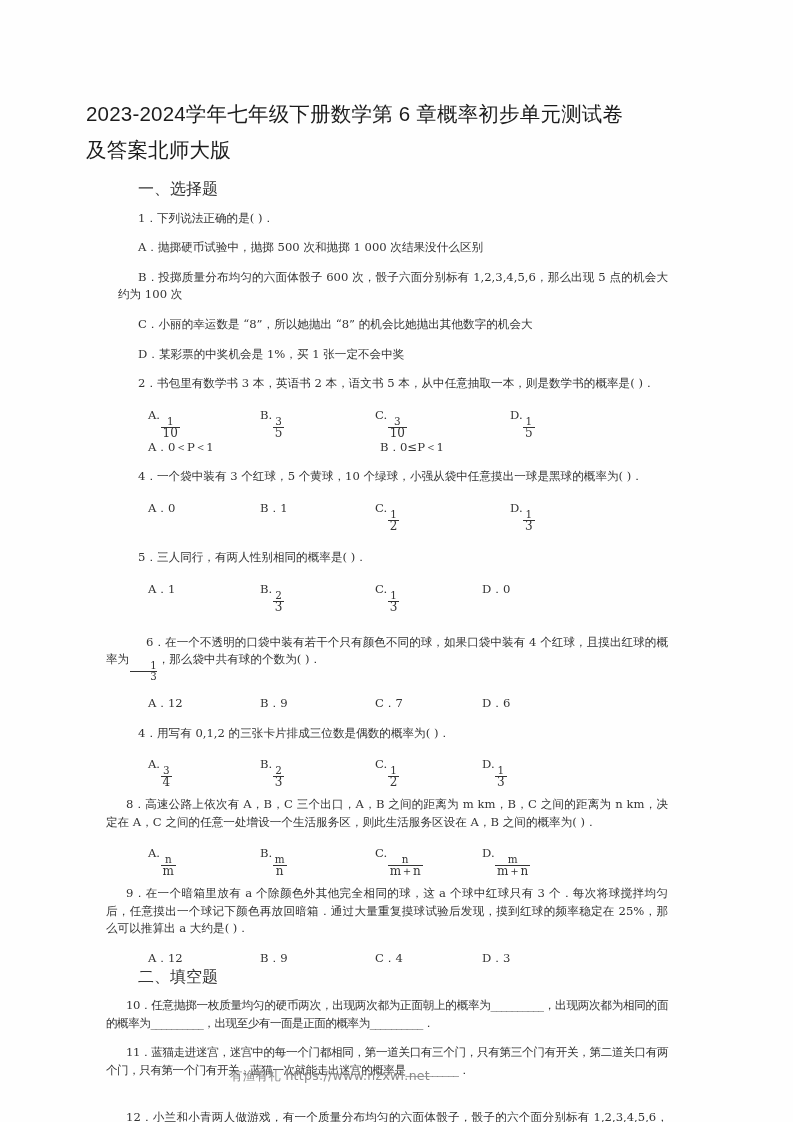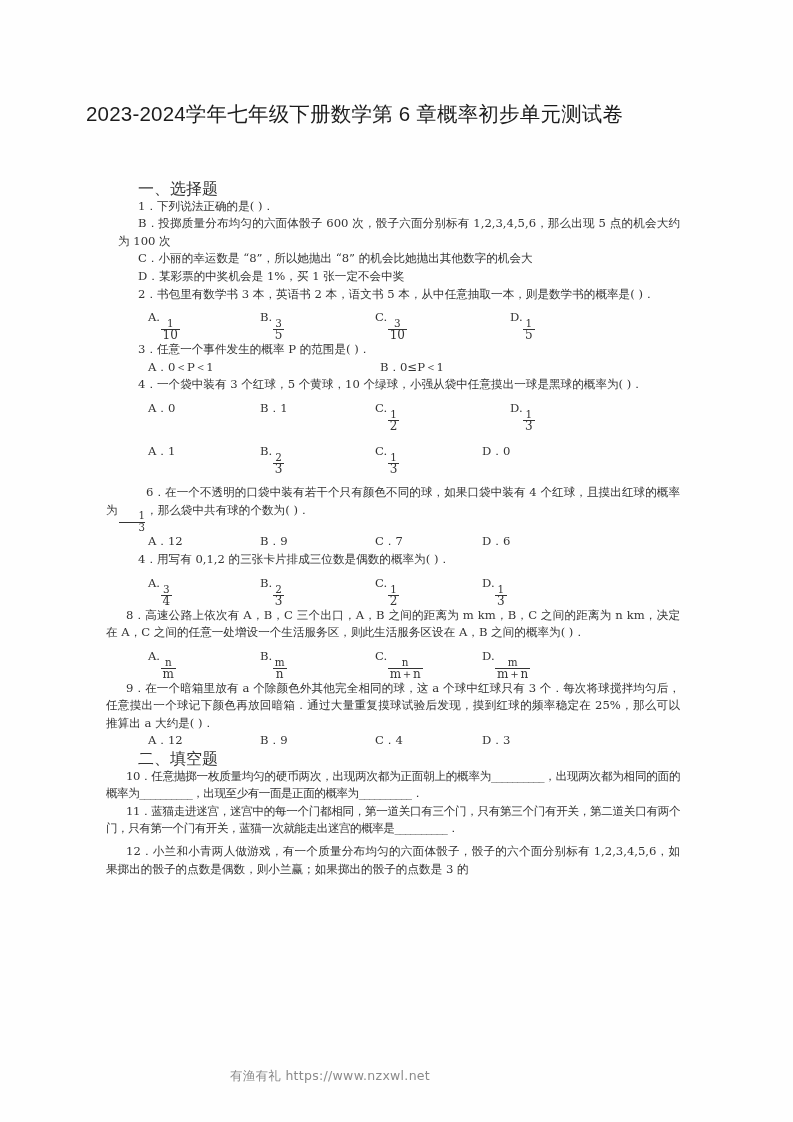--- a/index.html
+++ b/index.html
@@ -50,21 +50,21 @@
 
   .sec-head {
     text-indent: 20px;
     margin: 0 0 0 0;
     font-size: 16px;
     line-height: 17.6px;
   }
 
   .q {
     text-indent: 20px;
-    margin: 0;
+    margin: 12px;
     font-size: 11.6px;
     line-height: 17.6px;
     
     margin-left: -10px;
     padding-left: 10px;
   }
   .q.wide {
     margin-left: -12px;
     padding-left: 0;
   }
@@ -150,27 +150,29 @@
   .spacer-s { height: 5px; }
   .spacer-m { height: 9px; }
 </style>
 </head>
 <body>
 
 <div class="page">
 
   <div class="doc-title">
     <div>2023-2024学年七年级下册数学第 6 章概率初步单元测试卷</div>
+    <div>及答案北师大版</div>
   </div>
 
   <div class="body-block">
 
     <p class="sec-head">一、选择题</p>
 
     <p class="q">1．下列说法正确的是(      )．</p>
+    <p class="q">A．抛掷硬币试验中，抛掷 500 次和抛掷 1 000 次结果没什么区别</p>
     <p class="q">B．投掷质量分布均匀的六面体骰子 600 次，骰子六面分别标有 1,2,3,4,5,6，那么出现 5 点的机会大约为 100 次</p>
     <p class="q">C．小丽的幸运数是 “8”，所以她抛出 “8” 的机会比她抛出其他数字的机会大</p>
     <p class="q">D．某彩票的中奖机会是 1%，买 1 张一定不会中奖</p>
 
     <p class="q">2．书包里有数学书 3 本，英语书 2 本，语文书 5 本，从中任意抽取一本，则是数学书的概率是(      )．</p>
     <div class="opts frac">
       <span class="opt opt-a">
         <span>A.</span><span class="frac-wrap">
             <span class="num">1</span>
             <span class="bar"></span>
@@ -193,21 +195,20 @@
       </span>
       <span class="opt opt-d">
         <span>D.</span><span class="frac-wrap">
             <span class="num">1</span>
             <span class="bar"></span>
             <span class="den">5</span>
           </span>
       </span>
     </div>
 
-    <p class="q">3．任意一个事件发生的概率 P 的范围是(      )．</p>
     <div class="opts mid">
       <span class="opt opt-a">A．0＜P＜1</span>
       <span class="opt opt-d">B．0≤P＜1</span>
     </div>
 
     <p class="q">4．一个袋中装有 3 个红球，5 个黄球，10 个绿球，小强从袋中任意摸出一球是黑球的概率为(      )．</p>
     <div class="opts frac">
       <span class="opt opt-a">
         <span>A．</span><span>0</span>
       </span>
@@ -225,20 +226,21 @@
         <span>D.</span><span class="frac-wrap">
             <span class="num">1</span>
             <span class="bar"></span>
             <span class="den">3</span>
           </span>
       </span>
     </div>
 
     <div class="spacer-s"></div>
 
+    <p class="q">5．三人同行，有两人性别相同的概率是(      )．</p>
     <div class="opts frac narrow">
       <span class="opt opt-a">
         <span>A．</span><span>1</span>
       </span>
       <span class="opt opt-b">
         <span>B.</span><span class="frac-wrap">
             <span class="num">2</span>
             <span class="bar"></span>
             <span class="den">3</span>
           </span>

